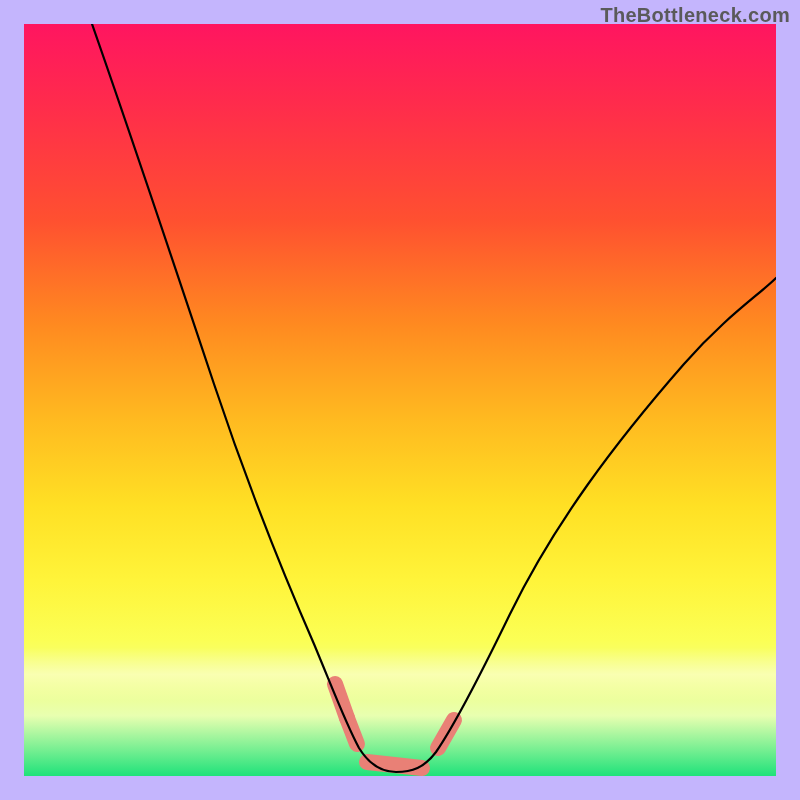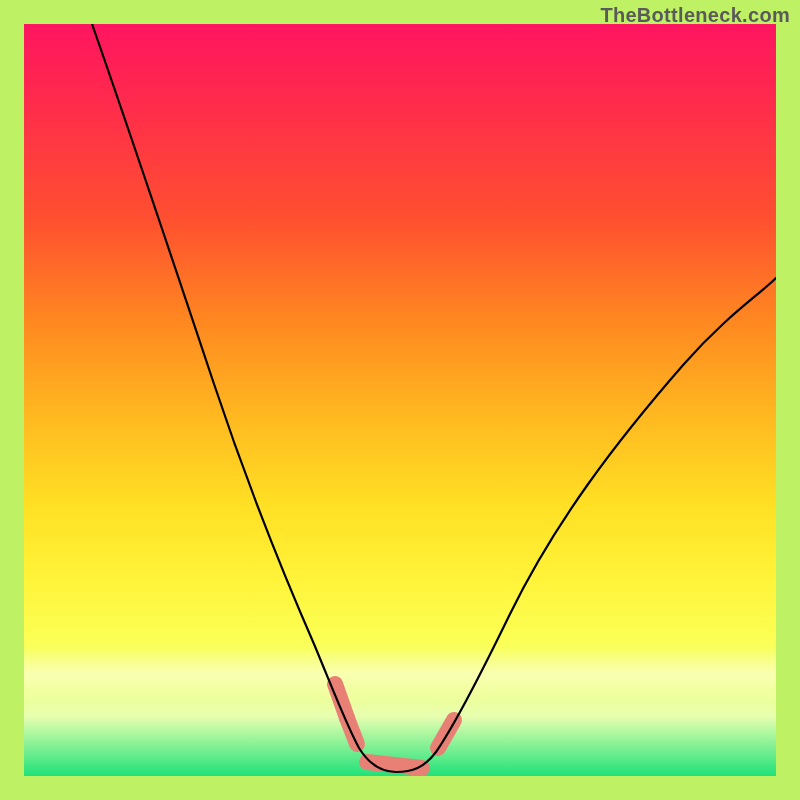--- a/index.html
+++ b/index.html
@@ -8,21 +8,21 @@
     width: 800px;
     height: 800px;
     background: #000;
     overflow: hidden;
     font-family: Arial, Helvetica, sans-serif;
   }
   .frame {
     position: relative;
     width: 800px;
     height: 800px;
-    background: #bef264;
+    background: #c4b5fd;
   }
   .plot-area {
     position: absolute;
     left: 24px;
     top: 24px;
     width: 752px;
     height: 752px;
     
     background: linear-gradient(
       to bottom,

